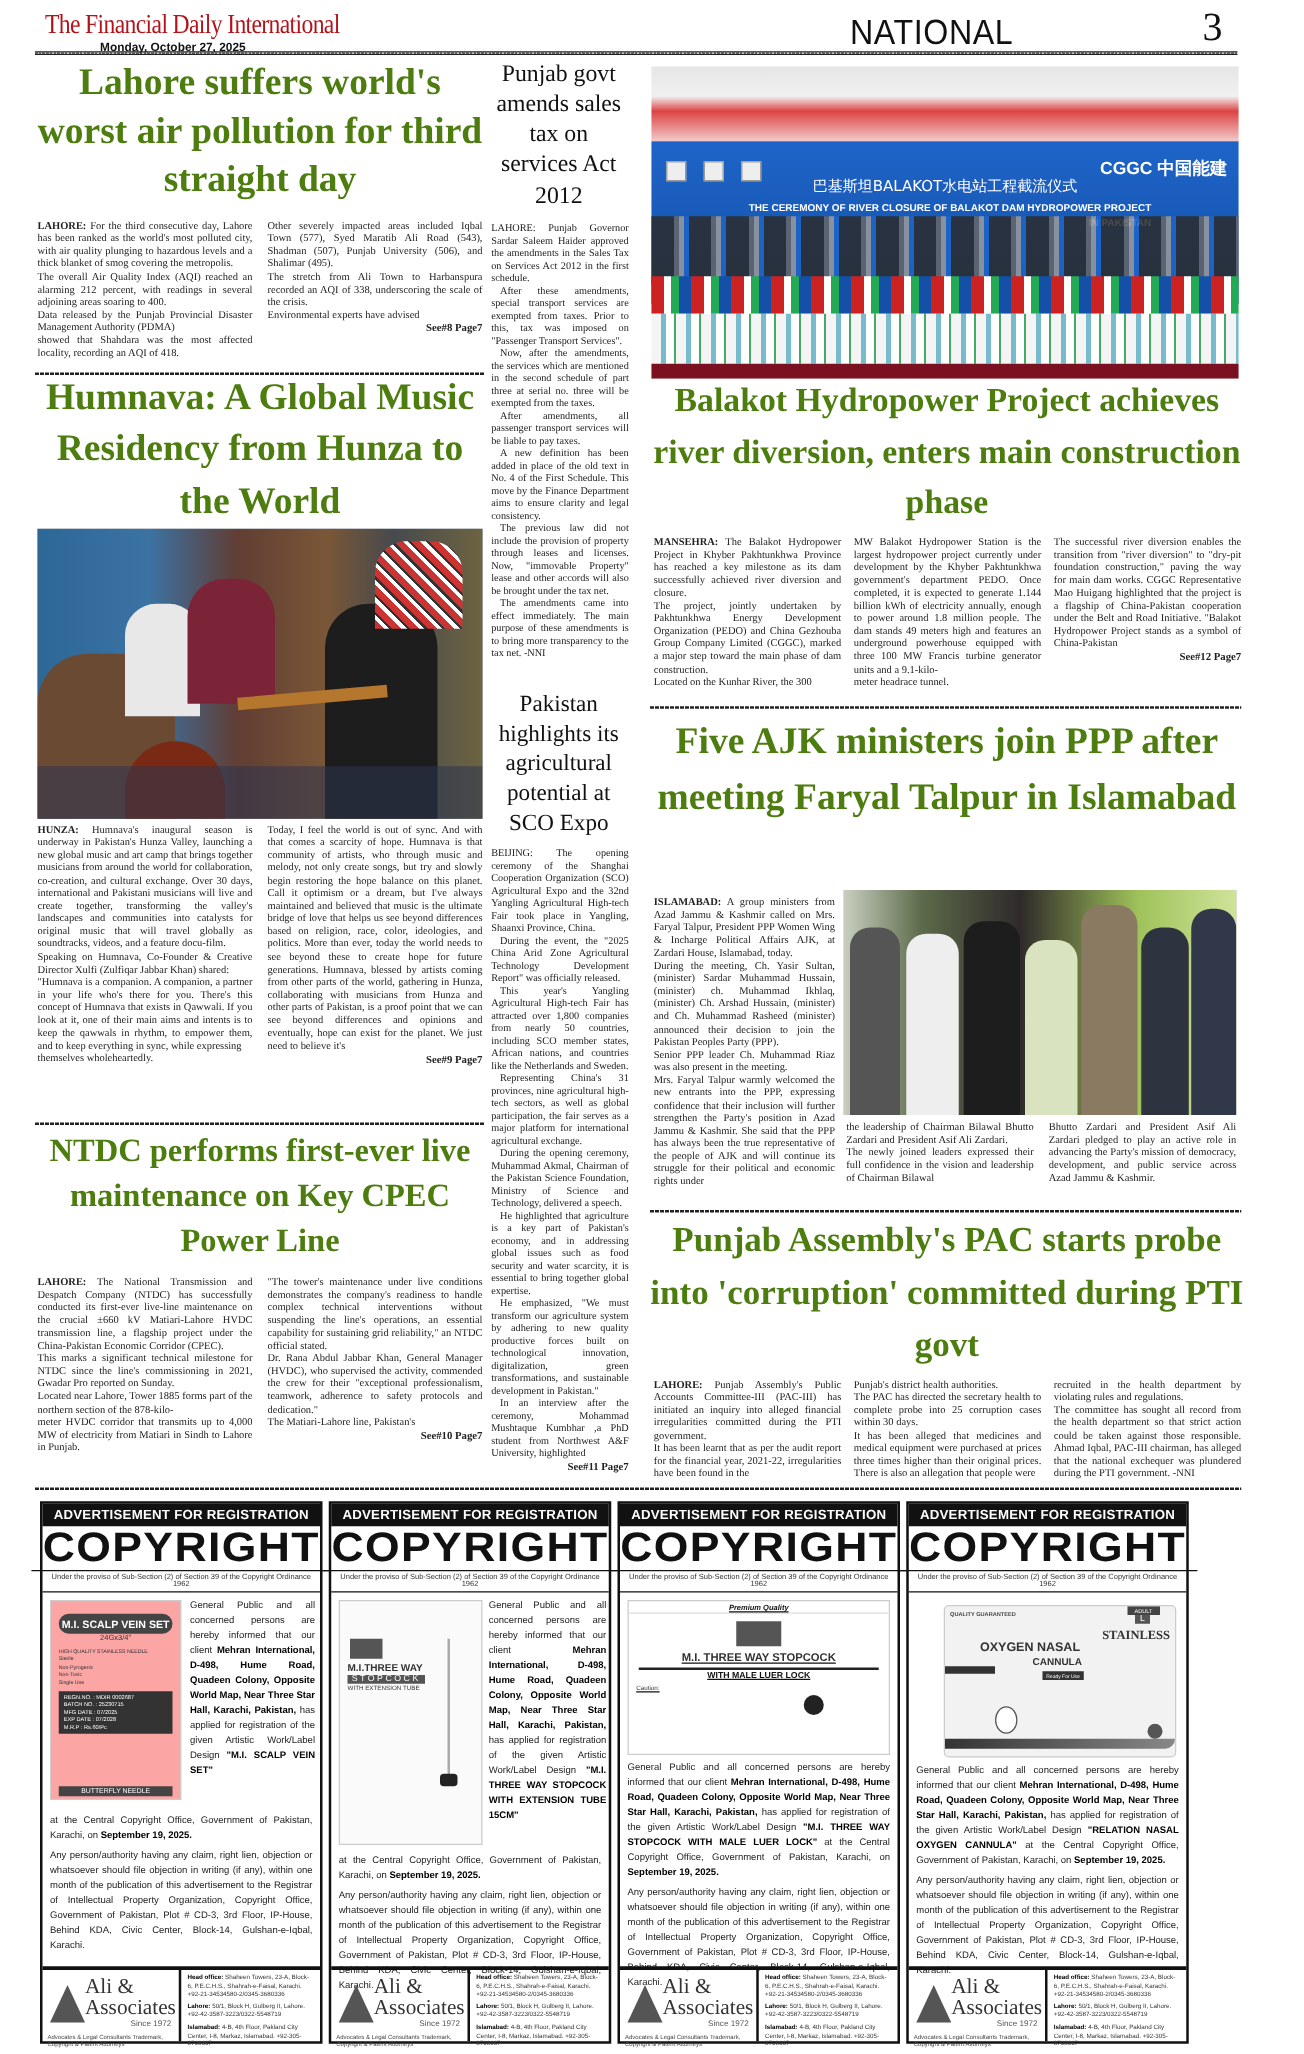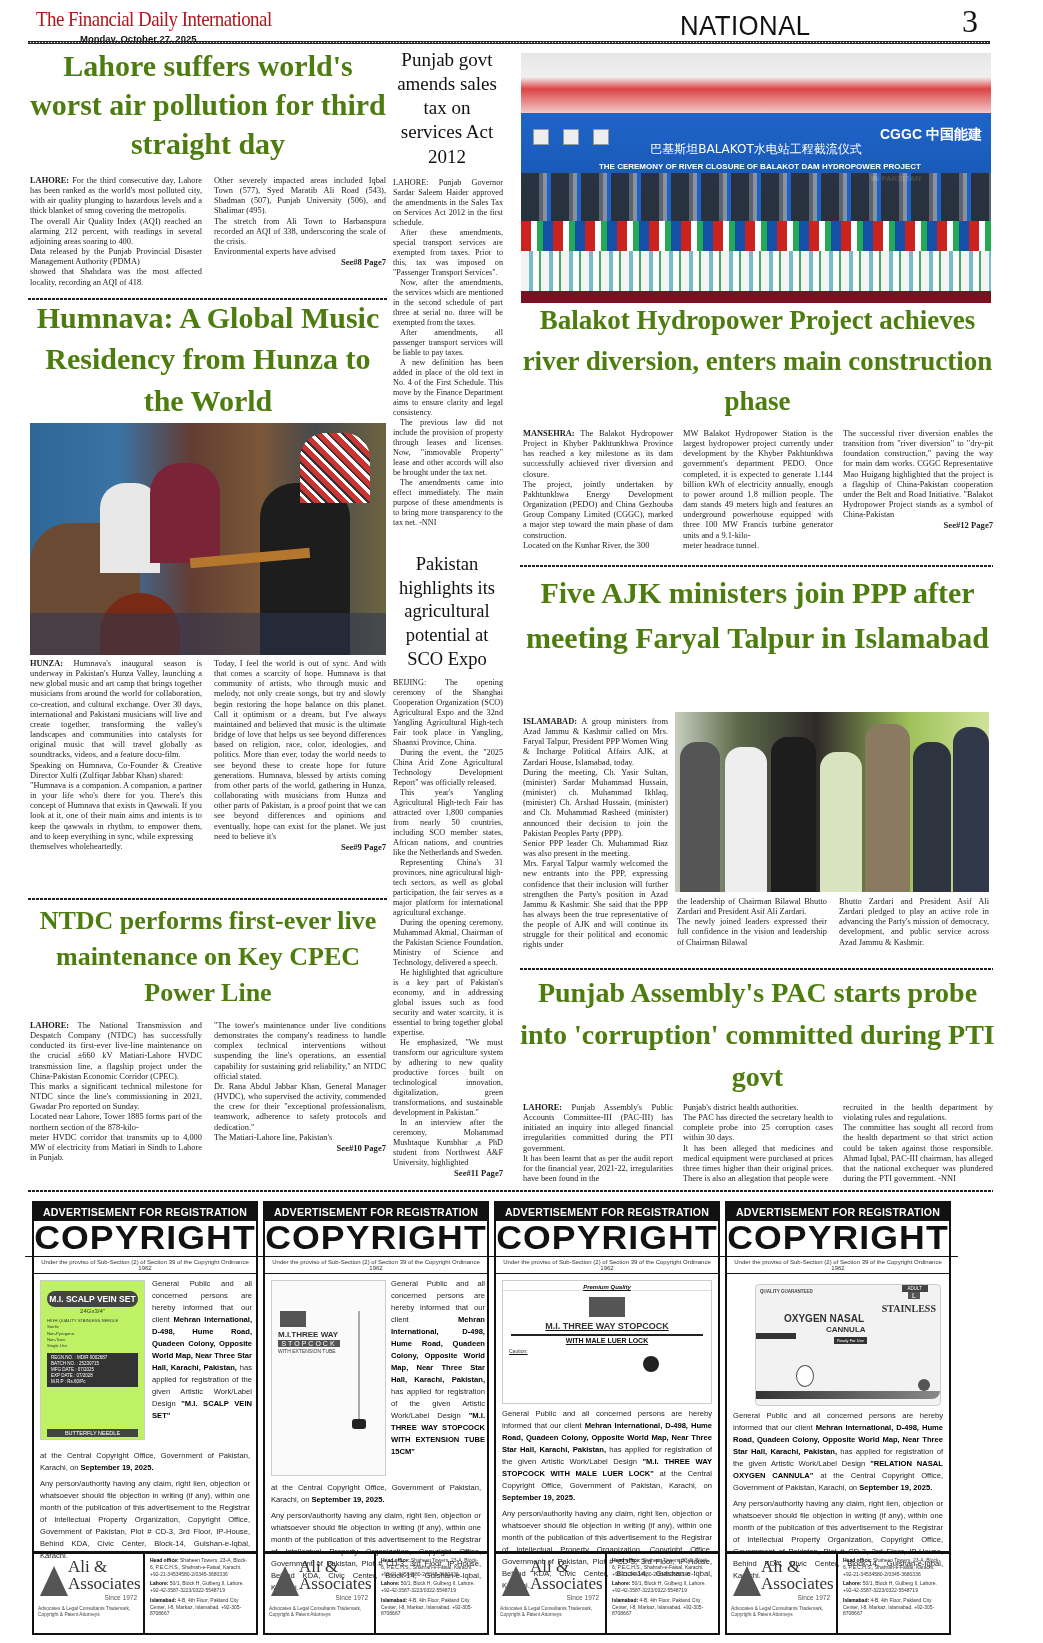--- a/index.html
+++ b/index.html
@@ -20,21 +20,21 @@
   .narrow-col { font-family: "Liberation Serif", serif; font-size: 8.2px; line-height: 1.22; text-align: justify; color: #222; }
   .narrow-col p { text-indent: 7px; }
   .photo { overflow: hidden; }
   
   .ad { border: 2px solid #111; background: #fff; font-family: "Liberation Sans", sans-serif; }
   .ad-banner { background: #111; color: #fff; font-weight: bold; font-size: 10.6px; text-align: center; height: 18px; line-height: 18px; letter-spacing: 0.2px; }
   .ad-copyright { font-family: "Liberation Sans", sans-serif; font-weight: 900; font-size: 33px; text-align: center; letter-spacing: 1px; line-height: 34px; height: 36px; border-bottom: 1px solid #111; transform: scaleX(1.08); }
   .ad-proviso { font-size: 6px; text-align: center; border-bottom: 1px solid #111; padding: 2px 0; color: #333; }
   .ad-text { font-size: 7.6px; line-height: 1.58; text-align: justify; color: #222; }
   .ad-text b { font-weight: bold; color: #000; }
-  .ad-footer { border-top: 3px solid #111; display: flex; height: 82px; margin-top: 40px; }
+  .ad-footer { border-top: 3px solid #111; display: flex; height: 60px; margin-top: 40px; }
   .ad-logo { width: 50%; border-right: 2px solid #111; position: relative; padding: 4px; }
   .ad-office { width: 50%; padding: 3px 5px; font-size: 5px; line-height: 1.35; color: #333; }
   .ad-office p { margin-bottom: 3px; }
   .ad-office b { color: #000; }
   .logo-tri { position: absolute; left: 6px; top: 12px; width: 0; height: 0; border-left: 14px solid transparent; border-right: 14px solid transparent; border-bottom: 30px solid #555; }
   .logo-name { position: absolute; left: 34px; top: 4px; font-family: "Liberation Serif", serif; font-size: 17px; line-height: 17px; color: #333; }
   .logo-since { position: absolute; right: 6px; top: 40px; font-size: 6.5px; color: #555; }
   .logo-tag { position: absolute; left: 4px; top: 52px; font-size: 4.8px; color: #444; line-height: 1.3; }
   .product { border: 1px solid #ccc; background: #f4f4f4; position: relative; overflow: hidden; }
 </style>
@@ -178,21 +178,21 @@
   <p>recruited in the health department by violating rules and regulations.</p>
   <p>The committee has sought all record from the health department so that strict action could be taken against those responsible. Ahmad Iqbal, PAC-III chairman, has alleged that the national exchequer was plundered during the PTI government. -NNI</p>
 </div>
 <div class="abs rule-thin" style="left:28px;top:1190px;width:965px;"></div>
 
 <div class="abs ad" style="left:32px;top:1201px;width:226px;height:434px;">
   <div class="ad-banner">ADVERTISEMENT FOR REGISTRATION OF</div>
   <div class="ad-copyright">COPYRIGHT</div>
   <div class="ad-proviso">Under the proviso of Sub-Section (2) of Section 39 of the Copyright Ordinance 1962</div>
   <div style="position:relative;height:176px;">
-    <div class="product" style="position:absolute;left:6px;top:6px;width:105px;height:160px;background:#bef264;">
+    <div class="product" style="position:absolute;left:6px;top:6px;width:105px;height:160px;background:#fca5a5;">
       <div style="background:#444;color:#fff;margin:10px 6px 4px;border-radius:10px;text-align:center;font-size:8.5px;font-weight:bold;padding:3px 0;">M.I. SCALP VEIN SET</div>
       <div style="text-align:center;font-size:6px;margin-top:-3px;color:#333;">24Gx3/4"</div>
       <div style="font-size:4.2px;line-height:1.5;padding:4px 6px;color:#333;">
         <div>HIGH QUALITY STAINLESS NEEDLE</div>
         <div>Sterile</div>
         <div>Non-Pyrogenic</div>
         <div>Non-Toxic</div>
         <div>Single Use</div>
       </div>
       <div style="background:#333;color:#fff;font-size:4.5px;margin:0 6px;padding:2px 4px;line-height:1.3;">

